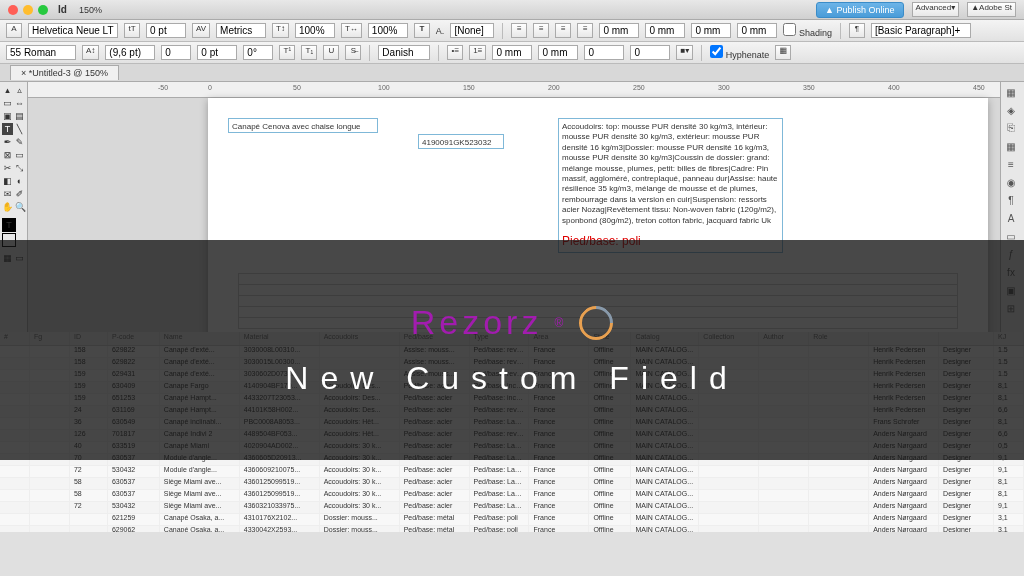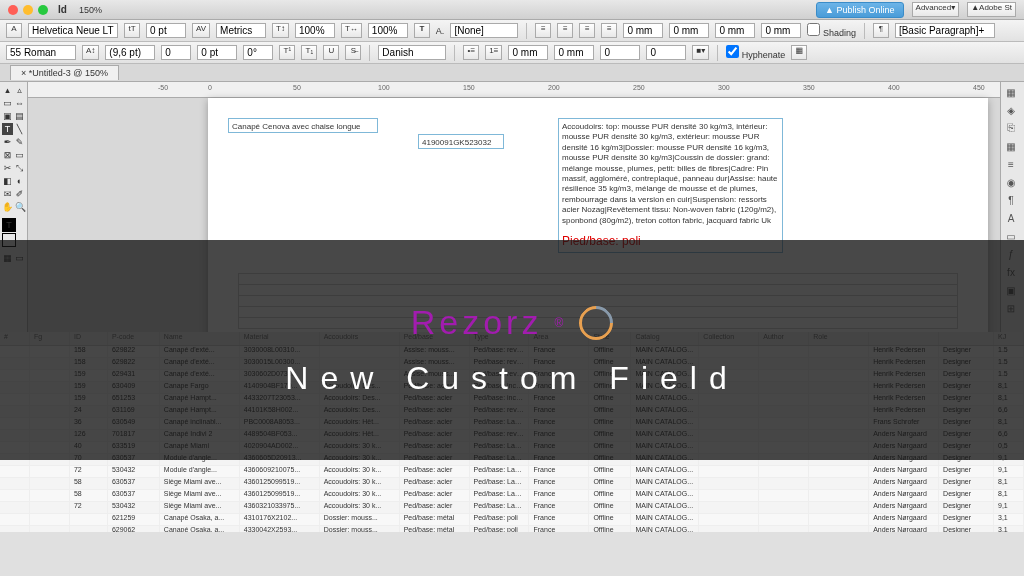--- a/index.html
+++ b/index.html
@@ -75,21 +75,21 @@
   <span class="tb-btn">tT</span>
   <input class="tb-input" style="width: 40px;" value="0 pt">
   <span class="tb-btn">AV</span>
   <input class="tb-input" style="width: 50px;" value="Metrics">
   <span class="tb-btn">T↕</span>
   <input class="tb-input" style="width: 40px;" value="100%">
   <span class="tb-btn">T↔</span>
   <input class="tb-input" style="width: 40px;" value="100%">
   <span class="tb-btn" style="font-weight:bold">T</span>
   <span>A.</span>
-  <input class="tb-input" style="width: 68px;" value="[None]">
+  <input class="tb-input" style="width: 44px;" value="[None]">
   <div class="sep"></div>
   <span class="tb-btn">≡</span>
   <span class="tb-btn">≡</span>
   <span class="tb-btn">≡</span>
   <span class="tb-btn">≡</span>
   <input class="tb-input" style="width: 40px;" value="0 mm">
   <input class="tb-input" style="width: 40px;" value="0 mm">
   <input class="tb-input" style="width: 40px;" value="0 mm">
   <input class="tb-input" style="width: 40px;" value="0 mm">
   <label><input type="checkbox" style=""> <span>Shading</span></label>
@@ -103,21 +103,21 @@
   <span class="tb-btn">A↕</span>
   <input class="tb-input" style="width: 50px;" value="(9,6 pt)">
   <input class="tb-input" style="width: 30px;" value="0">
   <input class="tb-input" style="width: 40px;" value="0 pt">
   <input class="tb-input" style="width: 30px;" value="0°">
   <span class="tb-btn">T¹</span>
   <span class="tb-btn">T₁</span>
   <span class="tb-btn">U</span>
   <span class="tb-btn">S̶</span>
   <div class="sep"></div>
-  <input class="tb-input" style="width: 68px;" value="Danish">
+  <input class="tb-input" style="width: 52px;" value="Danish">
   <div class="sep"></div>
   <span class="tb-btn">•≡</span>
   <span class="tb-btn">1≡</span>
   <input class="tb-input" style="width: 40px;" value="0 mm">
   <input class="tb-input" style="width: 40px;" value="0 mm">
   <input class="tb-input" style="width: 40px;" value="0">
   <input class="tb-input" style="width: 40px;" value="0">
   <span class="tb-btn">■▾</span>
   <div class="sep"></div>
   <label><input type="checkbox" checked="" style=""> <span>Hyphenate</span></label>

